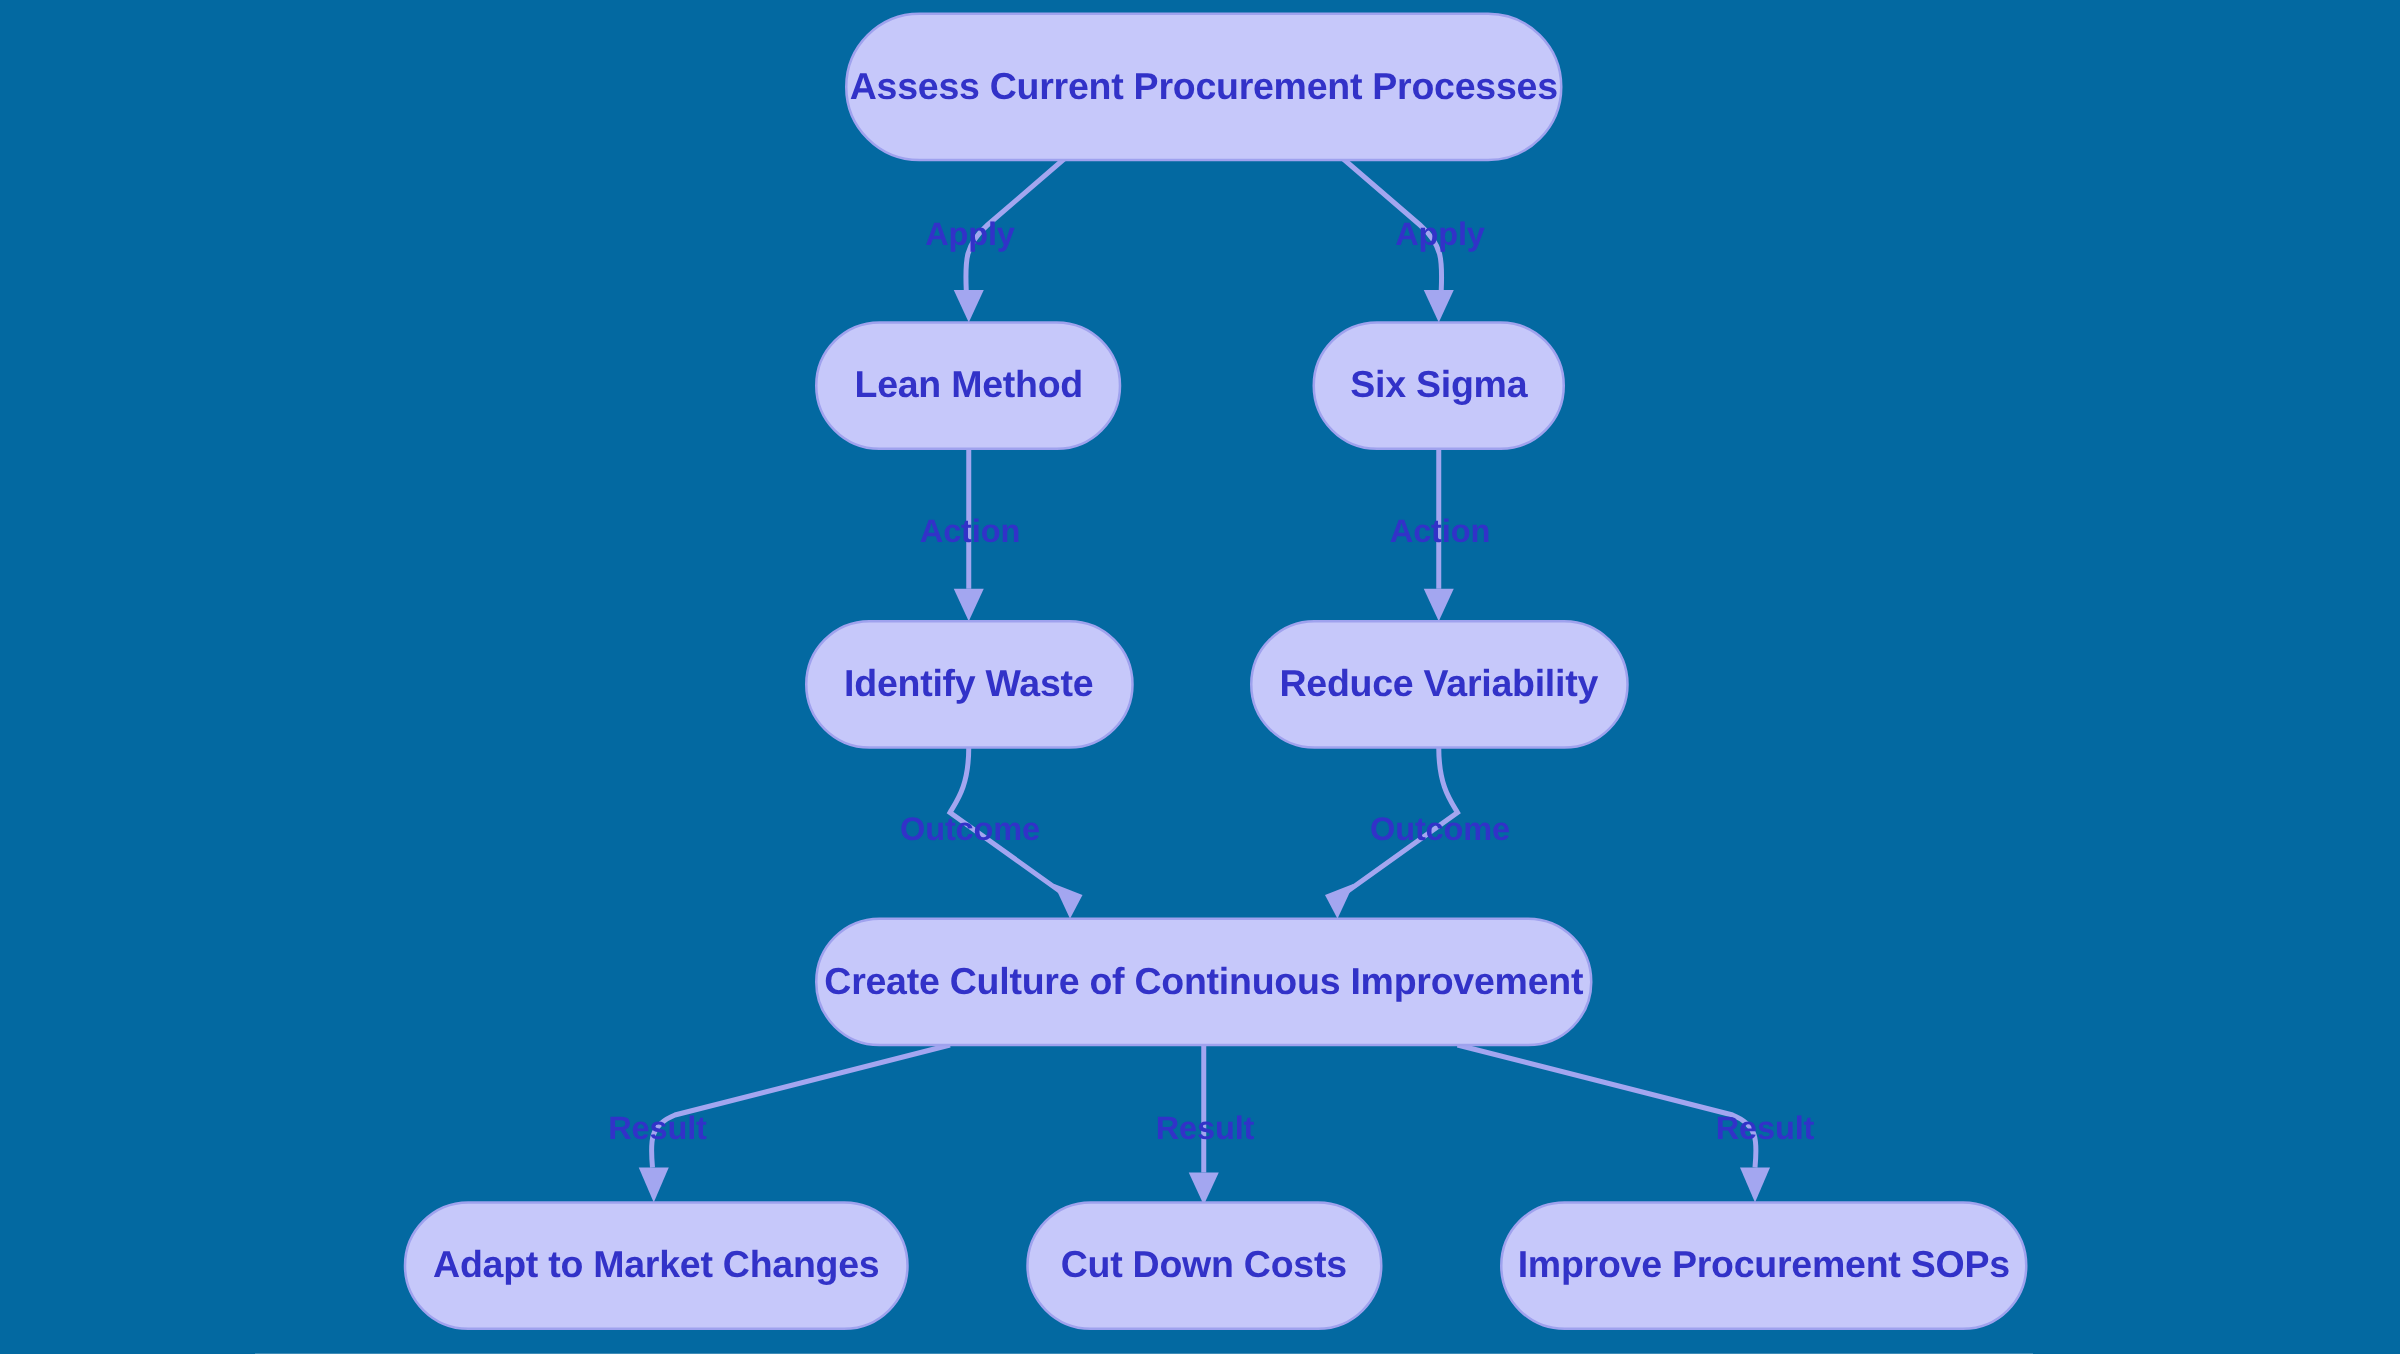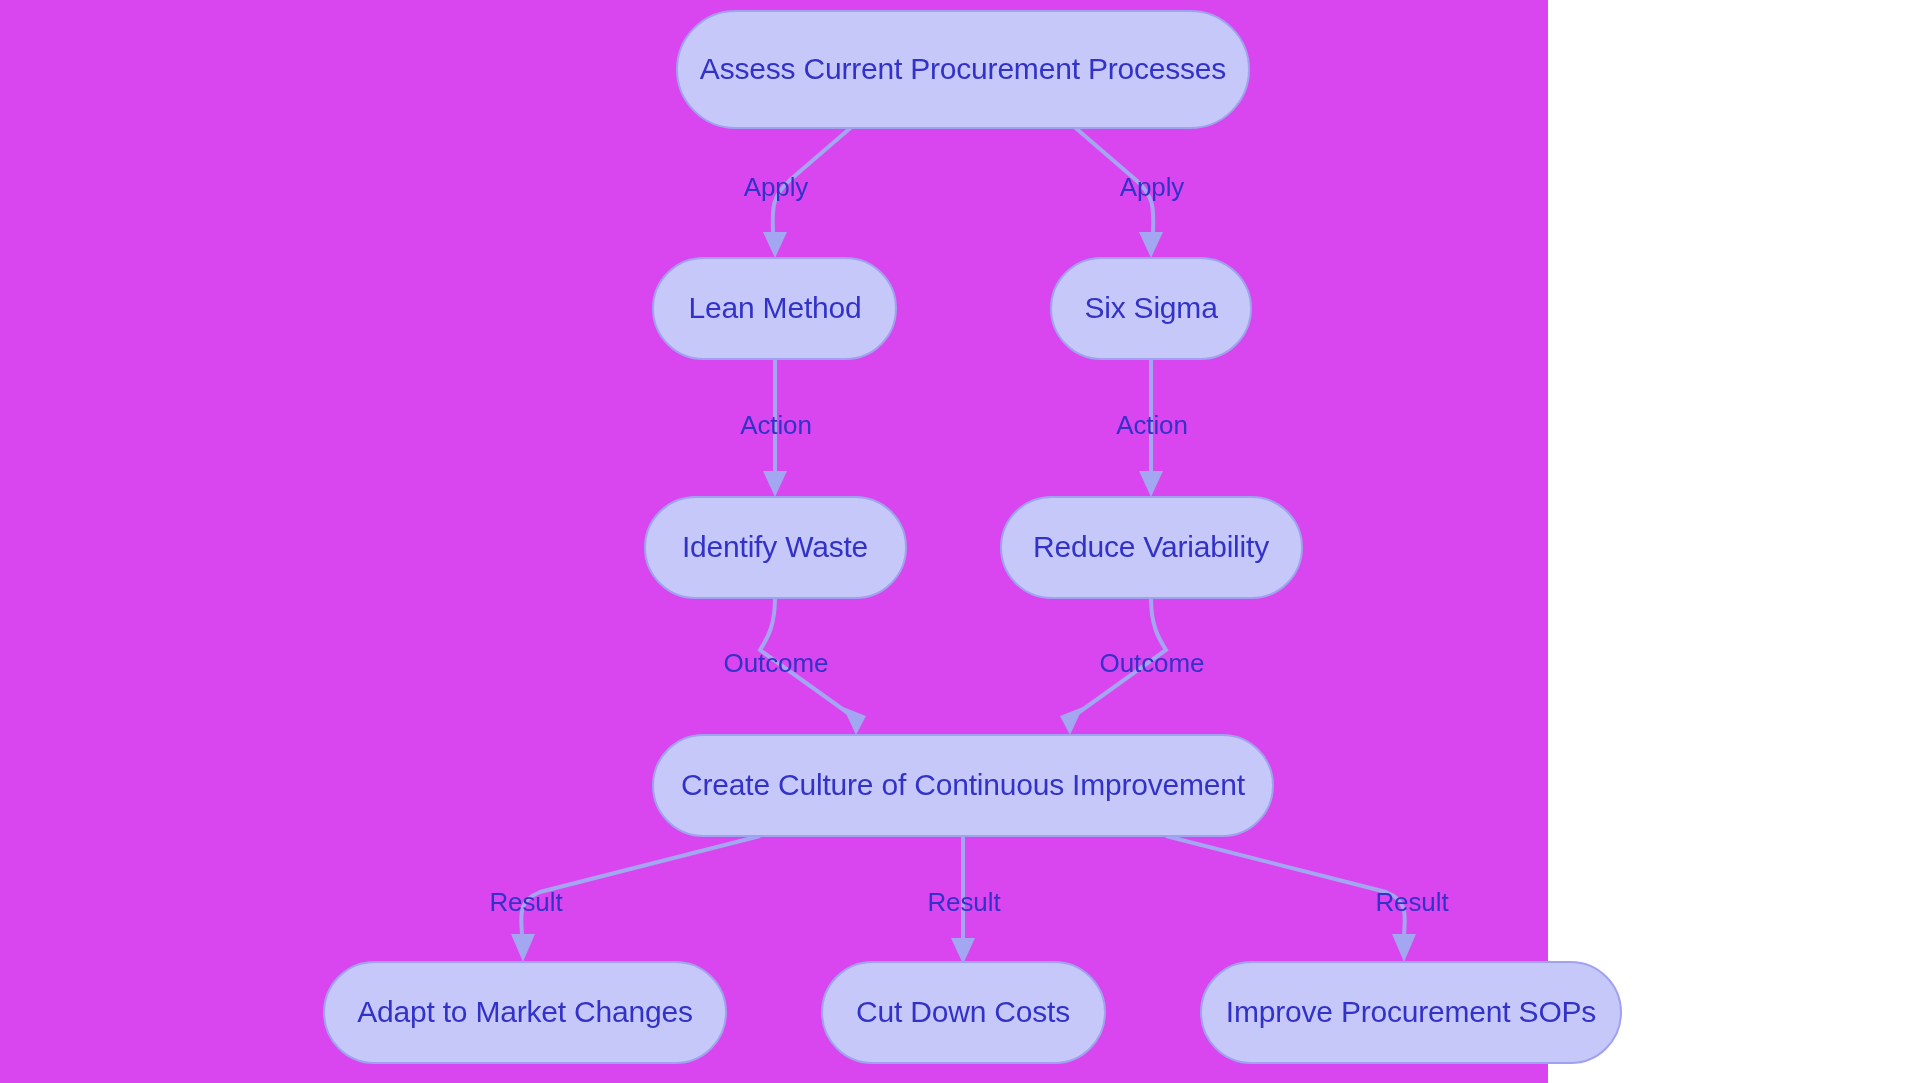--- a/index.html
+++ b/index.html
@@ -10,23 +10,24 @@
   }
   body {
     width: 1920px;
     height: 1083px;
     font-family: "Liberation Sans", "DejaVu Sans", sans-serif;
     overflow: hidden;
     position: relative;
   }
   #diagram-root {
     position: relative;
-    width: 1548px;
+    width: 1920px;
     height: 1083px;
-    background: #d946ef;
+    background: #0369a1;
+    font-weight: bold;
   }
   #flow-svg {
     position: absolute;
     left: 0;
     top: 0;
     width: 1920px;
     height: 1083px;
     display: block;
   }
   .node-shape {

